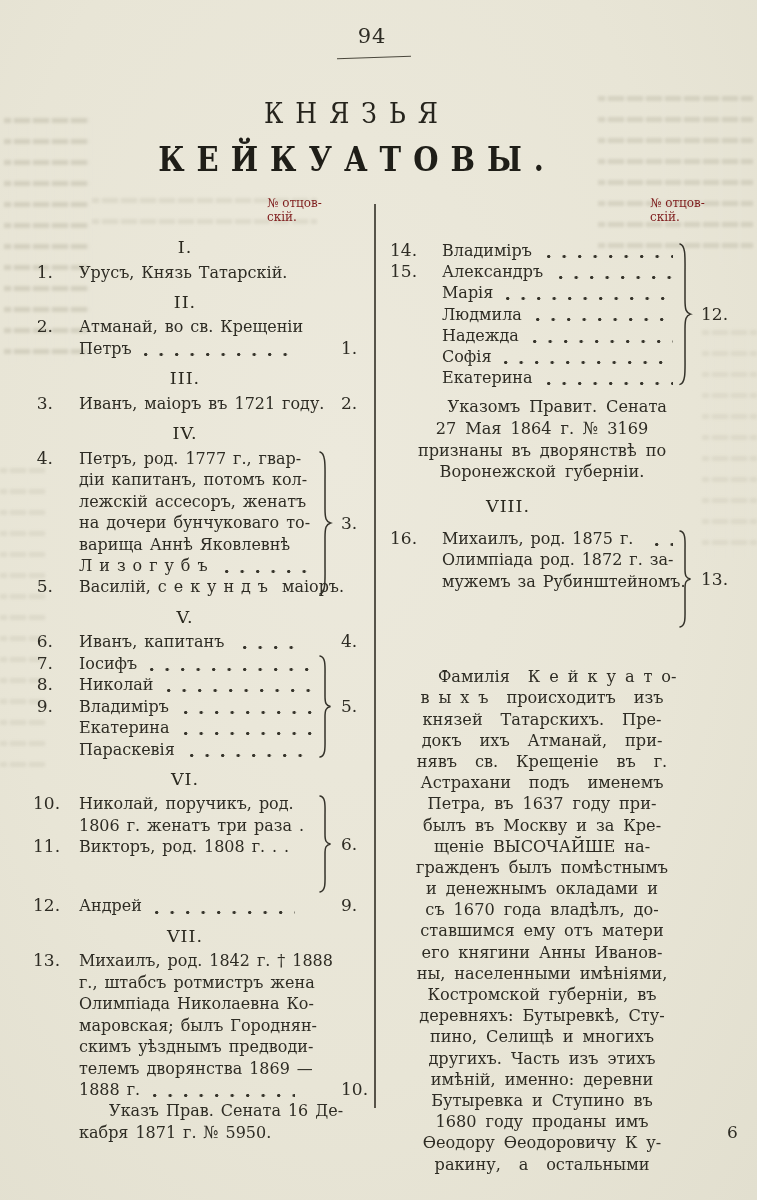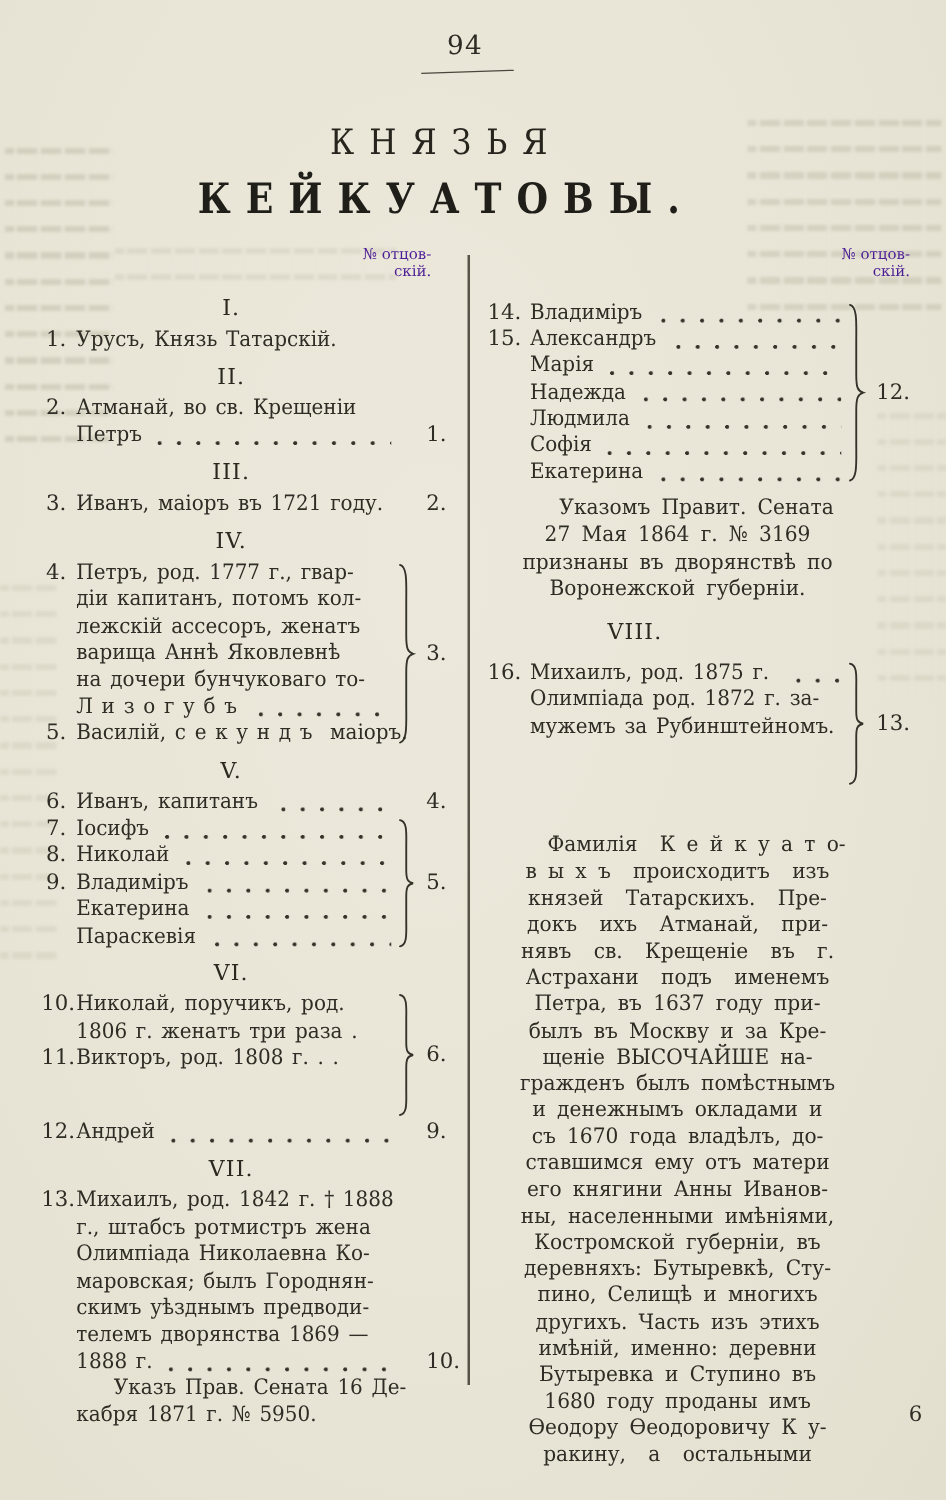--- a/index.html
+++ b/index.html
@@ -14,35 +14,35 @@
     font-size:21px;letter-spacing:1px;}
   .pn-rule{position:absolute;left:337px;top:57px;width:74px;height:1.3px;
     background:#4a473c;transform:rotate(-2deg);}
   .title1{position:absolute;top:99px;left:351px;white-space:nowrap;
     transform:translateX(-50%) scaleY(1.12);
     font-size:25px;letter-spacing:12px;padding-left:12px;color:#26241d;}
   .title2{position:absolute;top:142px;left:351px;white-space:nowrap;
     transform:translateX(-50%) scaleY(1.15);
     font-size:29px;font-weight:bold;letter-spacing:12px;padding-left:12px;color:#1f1e18;}
   
-  .fh{position:absolute;top:197px;width:78px;text-align:right;
-    font-size:12px;line-height:13.5px;color:#4c1d95;}
+  .fh{position:absolute;top:197px;width:78px;
+    font-size:12px;line-height:13.5px;color:#7f1d1d;}
   .fh-left{left:267px;}
   .fh-right{left:650px;}
   
   .vrule{position:absolute;left:374px;top:204px;width:1.6px;height:904px;
     background:#3d3a30;opacity:.85;}
   
   .col{position:absolute;font-size:17px;}
   .leftcol{left:33px;top:228px;width:342px;}
   .rightcol{left:390px;top:240px;width:345px;}
   .heading{text-align:center;font-size:17.5px;letter-spacing:1px;
     margin:9px 38px 3px 0;line-height:21.5px;color:#2b291f;}
   .rightcol .heading{margin:13px 109px 11px 0;}
-  .line{display:flex;align-items:baseline;height:21.45px;line-height:21.45px;white-space:nowrap;}
+  .line{display:flex;align-items:baseline;height:21.45px;line-height:21.45px;white-space:nowrap;gap:18px;}
   .rightcol .line{height:21.2px;line-height:21.2px;}
   .num{width:20px;text-align:right;padding-right:8px;flex:none;}
   .rightcol .num{width:26px;}
   .text{flex:1;min-width:0;display:flex;align-items:flex-end;}
   .txt{white-space:pre;transform:scaleX(.94);transform-origin:left;word-spacing:2px;}
   .line.indent .txt{padding-left:32px;}
   .leaders{flex:1;min-width:8px;height:3.4px;align-self:flex-end;margin:0 4px 3px 9px;
     background:radial-gradient(circle at 1.7px 1.7px,#35332a 1.45px,rgba(0,0,0,0) 1.9px);
     background-size:15.5px 3.4px;background-repeat:repeat-x;}
   .father{flex:none;width:34px;padding-left:24px;}
@@ -150,27 +150,27 @@
         </div>
         <div class="line">
           <span class="num"></span>
           <span class="text">
             <span class="txt">лежскій ассесоръ, женатъ</span>
           </span>
         </div>
         <div class="line">
           <span class="num"></span>
           <span class="text">
+            <span class="txt">на дочери бунчуковаго то-</span>
+          </span>
+        </div>
+        <div class="line">
+          <span class="num"></span>
+          <span class="text">
             <span class="txt">варища Аннѣ Яковлевнѣ</span>
-          </span>
-        </div>
-        <div class="line">
-          <span class="num"></span>
-          <span class="text">
-            <span class="txt">на дочери бунчуковаго то-</span>
           </span>
         </div>
         <div class="line">
           <span class="num"></span>
           <span class="text">
             <span class="txt">Л и з о г у б ъ</span>
             <span class="leaders"></span>
           </span>
         </div>
         <div class="line">
@@ -362,28 +362,28 @@
         <div class="line">
           <span class="num"></span>
           <span class="text">
             <span class="txt">Марія</span>
             <span class="leaders"></span>
           </span>
         </div>
         <div class="line">
           <span class="num"></span>
           <span class="text">
+            <span class="txt">Людмила</span>
+            <span class="leaders"></span>
+          </span>
+        </div>
+        <div class="line">
+          <span class="num"></span>
+          <span class="text">
             <span class="txt">Надежда</span>
-            <span class="leaders"></span>
-          </span>
-        </div>
-        <div class="line">
-          <span class="num"></span>
-          <span class="text">
-            <span class="txt">Людмила</span>
             <span class="leaders"></span>
           </span>
         </div>
         <div class="line">
           <span class="num"></span>
           <span class="text">
             <span class="txt">Софія</span>
             <span class="leaders"></span>
           </span>
         </div>

